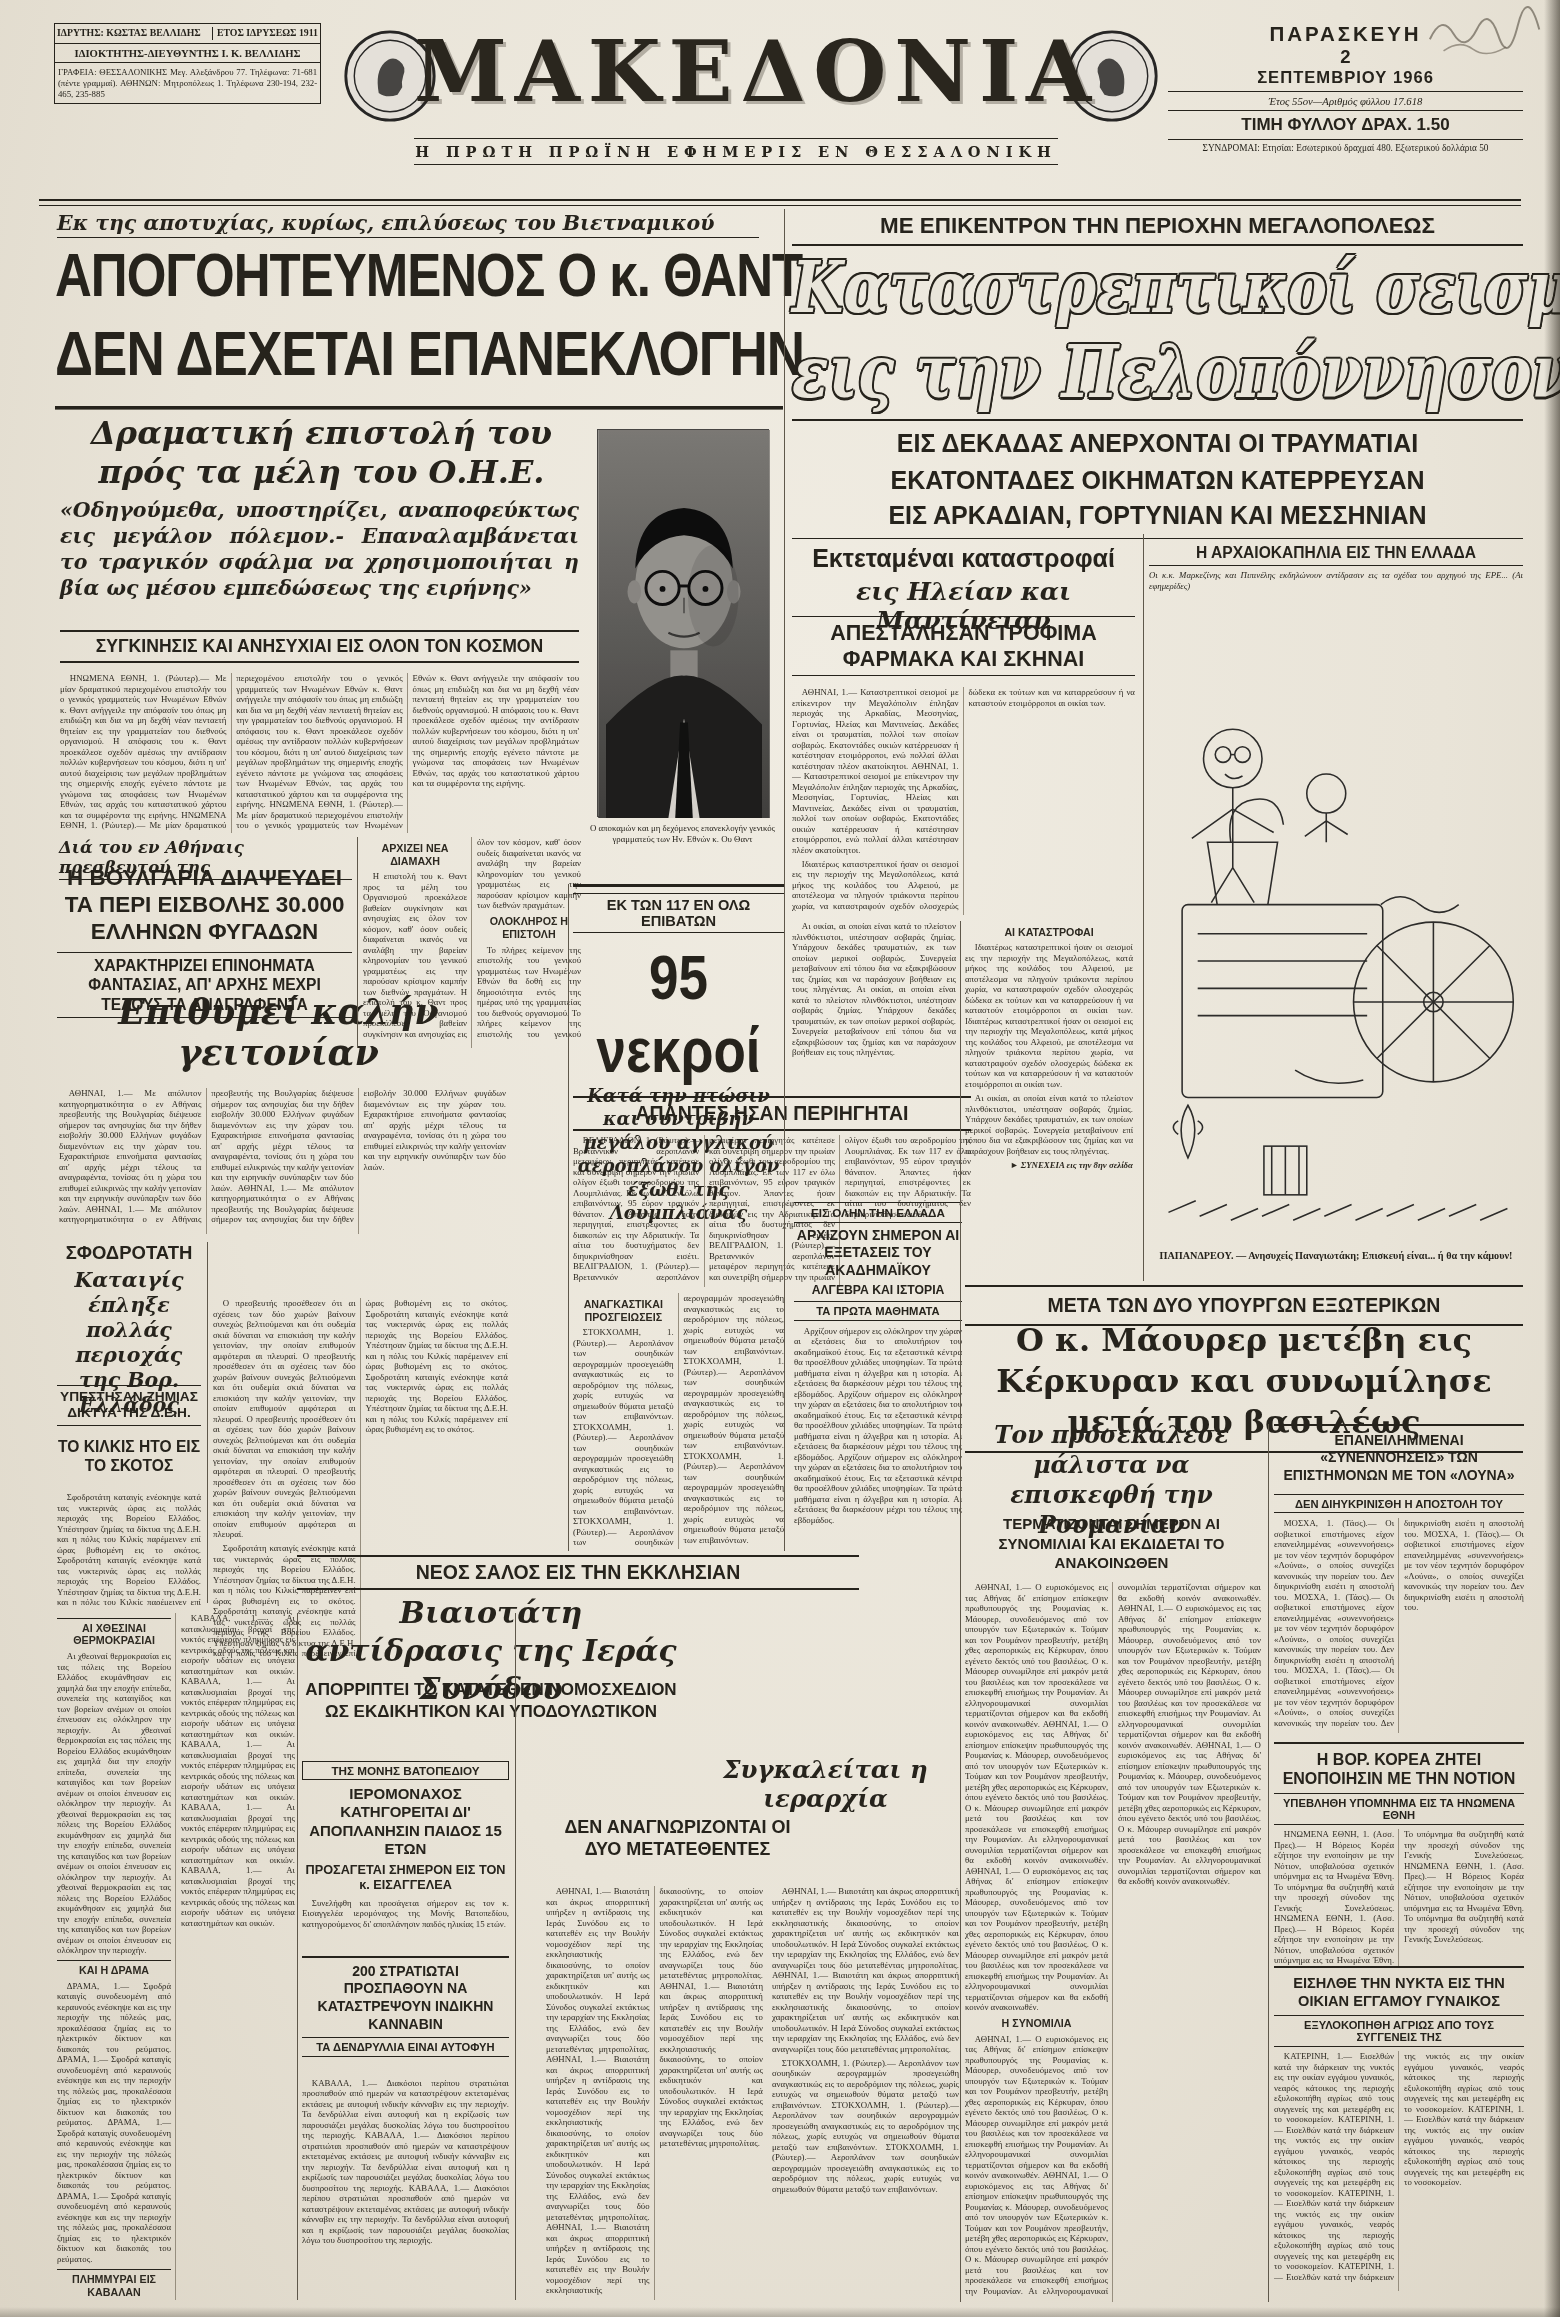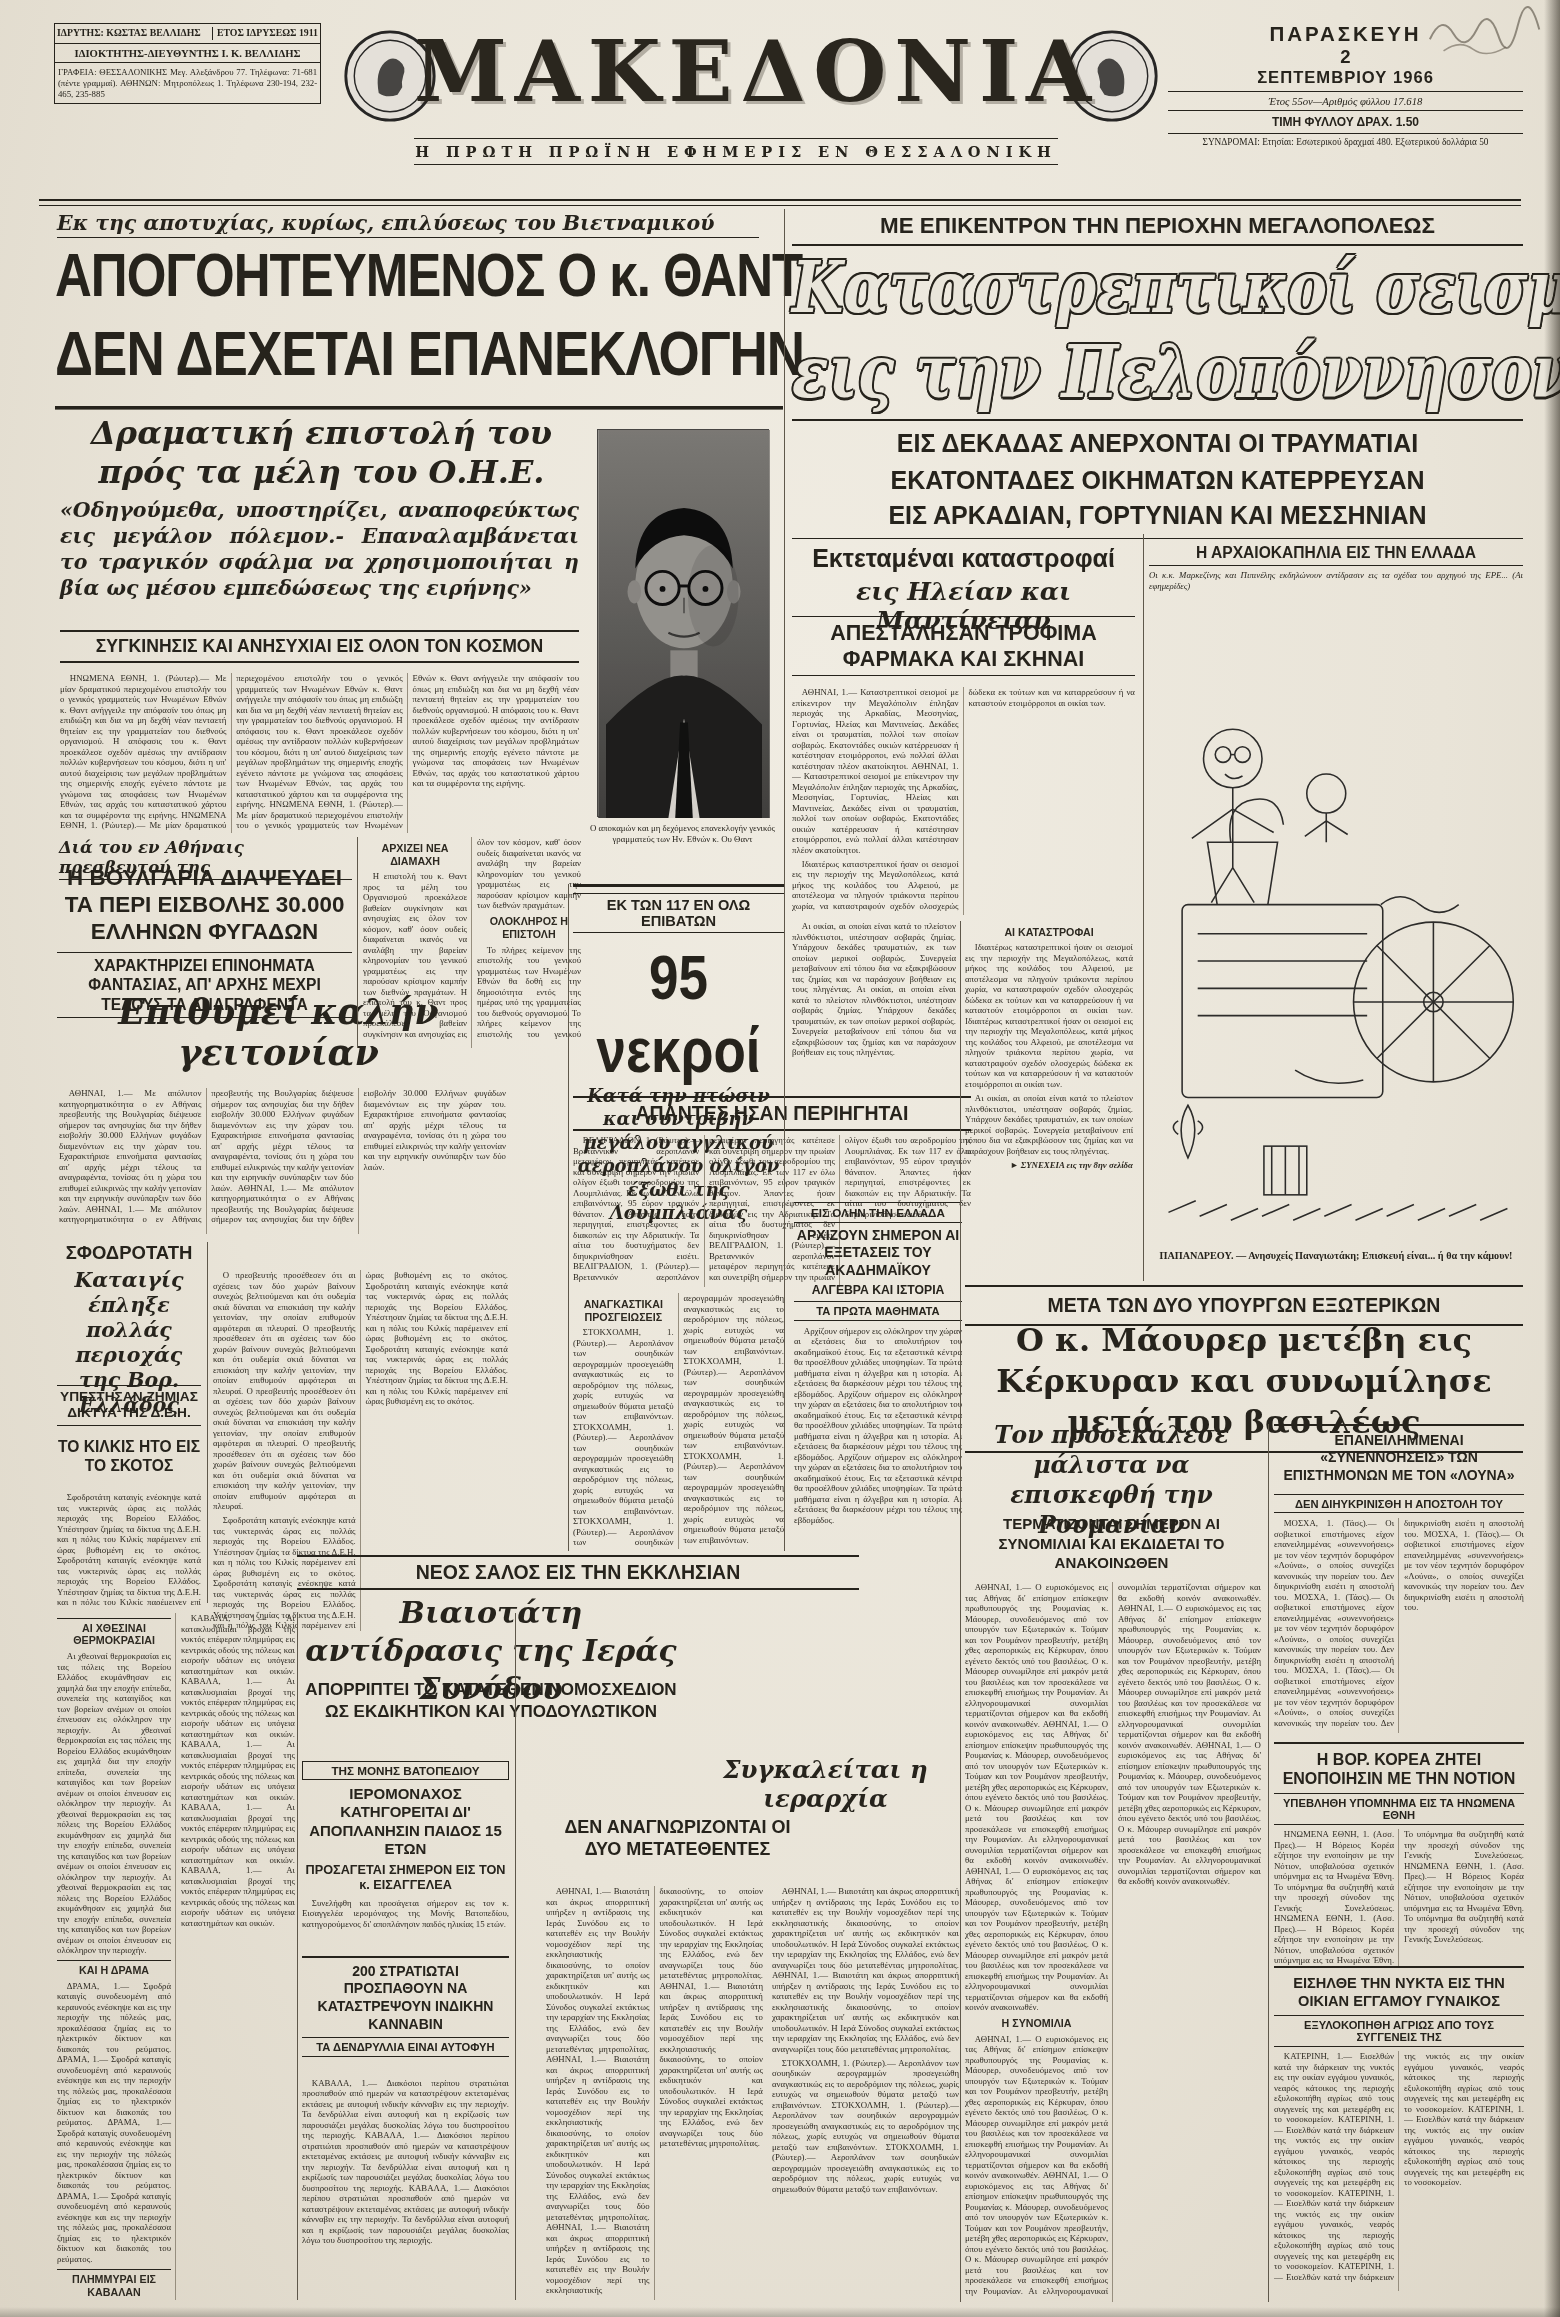--- a/index.html
+++ b/index.html
@@ -68,21 +68,21 @@
   </div>
 
   <div class="b ctr" style="left:414px;top:25px;width:644px;font-family:'DejaVu Serif',serif;font-weight:700;font-size:84px;line-height:94px;letter-spacing:7.8px;color:#2a261e;text-shadow:2.9px 2.9px 0 rgba(45,40,30,.3)">ΜΑΚΕΔΟΝΙΑ</div>
   <div class="b ctr bd" style="left:414px;top:138px;width:644px;font-family:'DejaVu Serif',serif;font-size:14.6px;letter-spacing:5.9px;border-top:1px solid #26231c;border-bottom:1px solid #26231c;padding:3.9px 0">Η ΠΡΩΤΗ ΠΡΩΪΝΗ ΕΦΗΜΕΡΙΣ ΕΝ ΘΕΣΣΑΛΟΝΙΚΗ</div>
 
   <div class="b ctr" style="left:1168px;top:21.5px;width:355px">
     <div class="bd sans" style="font-size:20.5px;letter-spacing:2.9px">ΠΑΡΑΣΚΕΥΗ</div>
     <div class="bd sans" style="font-size:18.5px">2</div>
     <div class="bd sans" style="font-size:16.6px;letter-spacing:1px;padding-bottom:3.9px;border-bottom:1px solid #26231c">ΣΕΠΤΕΜΒΡΙΟΥ 1966</div>
     <div class="it" style="font-size:10.7px;padding:2.9px 0;border-bottom:1px solid #26231c">Έτος 55ον—Αριθμός φύλλου 17.618</div>
-    <div class="bd sans" style="font-size:12px;padding:3.9px 0;border-bottom:1px solid #26231c">ΤΙΜΗ ΦΥΛΛΟΥ ΔΡΑΧ. 1.50</div>
+    <div class="bd sans" style="font-size:17px;padding:3.9px 0;border-bottom:1px solid #26231c">ΤΙΜΗ ΦΥΛΛΟΥ ΔΡΑΧ. 1.50</div>
     <div style="font-size:9.3px;line-height:11.7px;padding:2.9px 5.9px">ΣΥΝΔΡΟΜΑΙ: Ετησίαι: Εσωτερικού δραχμαί 480. Εξωτερικού δολλάρια 50</div>
   </div>
 
   <svg class="b" style="left:1424px;top:2px;width:127px;height:55px" viewBox="0 0 130 56">
     <path d="M6 38 q12 -26 24 -6 t24 -4 t22 6 t20 -10 t22 4" fill="none" stroke="#6a6355" stroke-width="2" opacity=".7"></path>
     <path d="M20 50 q16 -12 30 -2 t34 -2" fill="none" stroke="#6a6355" stroke-width="1.6" opacity=".6"></path>
   </svg>
 
   <div class="hrline" style="left:39px;top:199px;width:1482px"></div>
   <div class="hrthin" style="left:39px;top:205px;width:1482px"></div>
@@ -218,21 +218,21 @@
   </div>
 
   <div class="b sans bd ctr" style="left:57px;top:1242px;width:144px;font-size:18.5px">ΣΦΟΔΡΟΤΑΤΗ</div>
   <div class="b scr ctr" style="left:57px;top:1268px;width:144px;font-size:20.5px;line-height:25px">Καταιγίς έπληξε πολλάς περιοχάς της Βορ. Ελλάδος</div>
   <div class="b sans bd ctr rtb1" style="left:57px;top:1385px;width:144px;font-size:13.7px;line-height:16.6px">ΥΠΕΣΤΗΣΑΝ ΖΗΜΙΑΣ ΔΙΚΤΥΑ ΤΗΣ Δ.Ε.Η.</div>
   <div class="b sans bd ctr" style="left:57px;top:1438px;width:144px;font-size:15.6px;line-height:18.5px">ΤΟ ΚΙΛΚΙΣ ΗΤΟ ΕΙΣ ΤΟ ΣΚΟΤΟΣ</div>
   <div class="b flow bs" style="left:57px;top:1492px;width:144px;height:113px">
     <p>Σφοδροτάτη καταιγίς ενέσκηψε κατά τας νυκτερινάς ώρας εις πολλάς περιοχάς της Βορείου Ελλάδος. Υπέστησαν ζημίας τα δίκτυα της Δ.Ε.Η. και η πόλις του Κιλκίς παρέμεινεν επί ώρας βυθισμένη εις το σκότος. Σφοδροτάτη καταιγίς ενέσκηψε κατά τας νυκτερινάς ώρας εις πολλάς περιοχάς της Βορείου Ελλάδος. Υπέστησαν ζημίας τα δίκτυα της Δ.Ε.Η. και η πόλις του Κιλκίς παρέμεινεν επί ώρας βυθισμένη εις το σκότος.</p>
   </div>
 
-  <div class="b flow bs" style="left:213px;top:1270px;width:295px;height:361px">
+  <div class="b flow bs" style="left:213px;top:1298px;width:295px;height:361px">
     <div class="c2">
       <p>Ο πρεσβευτής προσέθεσεν ότι αι σχέσεις των δύο χωρών βαίνουν συνεχώς βελτιούμεναι και ότι ουδεμία σκιά δύναται να επισκιάση την καλήν γειτονίαν, την οποίαν επιθυμούν αμφότεραι αι πλευραί. Ο πρεσβευτής προσέθεσεν ότι αι σχέσεις των δύο χωρών βαίνουν συνεχώς βελτιούμεναι και ότι ουδεμία σκιά δύναται να επισκιάση την καλήν γειτονίαν, την οποίαν επιθυμούν αμφότεραι αι πλευραί. Ο πρεσβευτής προσέθεσεν ότι αι σχέσεις των δύο χωρών βαίνουν συνεχώς βελτιούμεναι και ότι ουδεμία σκιά δύναται να επισκιάση την καλήν γειτονίαν, την οποίαν επιθυμούν αμφότεραι αι πλευραί. Ο πρεσβευτής προσέθεσεν ότι αι σχέσεις των δύο χωρών βαίνουν συνεχώς βελτιούμεναι και ότι ουδεμία σκιά δύναται να επισκιάση την καλήν γειτονίαν, την οποίαν επιθυμούν αμφότεραι αι πλευραί.</p>
       <p>Σφοδροτάτη καταιγίς ενέσκηψε κατά τας νυκτερινάς ώρας εις πολλάς περιοχάς της Βορείου Ελλάδος. Υπέστησαν ζημίας τα δίκτυα της Δ.Ε.Η. και η πόλις του Κιλκίς παρέμεινεν επί ώρας βυθισμένη εις το σκότος. Σφοδροτάτη καταιγίς ενέσκηψε κατά τας νυκτερινάς ώρας εις πολλάς περιοχάς της Βορείου Ελλάδος. Υπέστησαν ζημίας τα δίκτυα της Δ.Ε.Η. και η πόλις του Κιλκίς παρέμεινεν επί ώρας βυθισμένη εις το σκότος. Σφοδροτάτη καταιγίς ενέσκηψε κατά τας νυκτερινάς ώρας εις πολλάς περιοχάς της Βορείου Ελλάδος. Υπέστησαν ζημίας τα δίκτυα της Δ.Ε.Η. και η πόλις του Κιλκίς παρέμεινεν επί ώρας βυθισμένη εις το σκότος. Σφοδροτάτη καταιγίς ενέσκηψε κατά τας νυκτερινάς ώρας εις πολλάς περιοχάς της Βορείου Ελλάδος. Υπέστησαν ζημίας τα δίκτυα της Δ.Ε.Η. και η πόλις του Κιλκίς παρέμεινεν επί ώρας βυθισμένη εις το σκότος.</p>
     </div>
   </div>
 
   <div class="b flow bs" style="left:57px;top:1613px;width:238px;height:687px">
     <div class="c2">
       <div class="ih" style="border-top:1px solid #26231c;padding-top:2.9px">ΑΙ ΧΘΕΣΙΝΑΙ ΘΕΡΜΟΚΡΑΣΙΑΙ</div>
       <p>Αι χθεσιναί θερμοκρασίαι εις τας πόλεις της Βορείου Ελλάδος εκυμάνθησαν εις χαμηλά δια την εποχήν επίπεδα, συνεπεία της καταιγίδος και των βορείων ανέμων οι οποίοι έπνευσαν εις ολόκληρον την περιοχήν. Αι χθεσιναί θερμοκρασίαι εις τας πόλεις της Βορείου Ελλάδος εκυμάνθησαν εις χαμηλά δια την εποχήν επίπεδα, συνεπεία της καταιγίδος και των βορείων ανέμων οι οποίοι έπνευσαν εις ολόκληρον την περιοχήν. Αι χθεσιναί θερμοκρασίαι εις τας πόλεις της Βορείου Ελλάδος εκυμάνθησαν εις χαμηλά δια την εποχήν επίπεδα, συνεπεία της καταιγίδος και των βορείων ανέμων οι οποίοι έπνευσαν εις ολόκληρον την περιοχήν. Αι χθεσιναί θερμοκρασίαι εις τας πόλεις της Βορείου Ελλάδος εκυμάνθησαν εις χαμηλά δια την εποχήν επίπεδα, συνεπεία της καταιγίδος και των βορείων ανέμων οι οποίοι έπνευσαν εις ολόκληρον την περιοχήν.</p>

